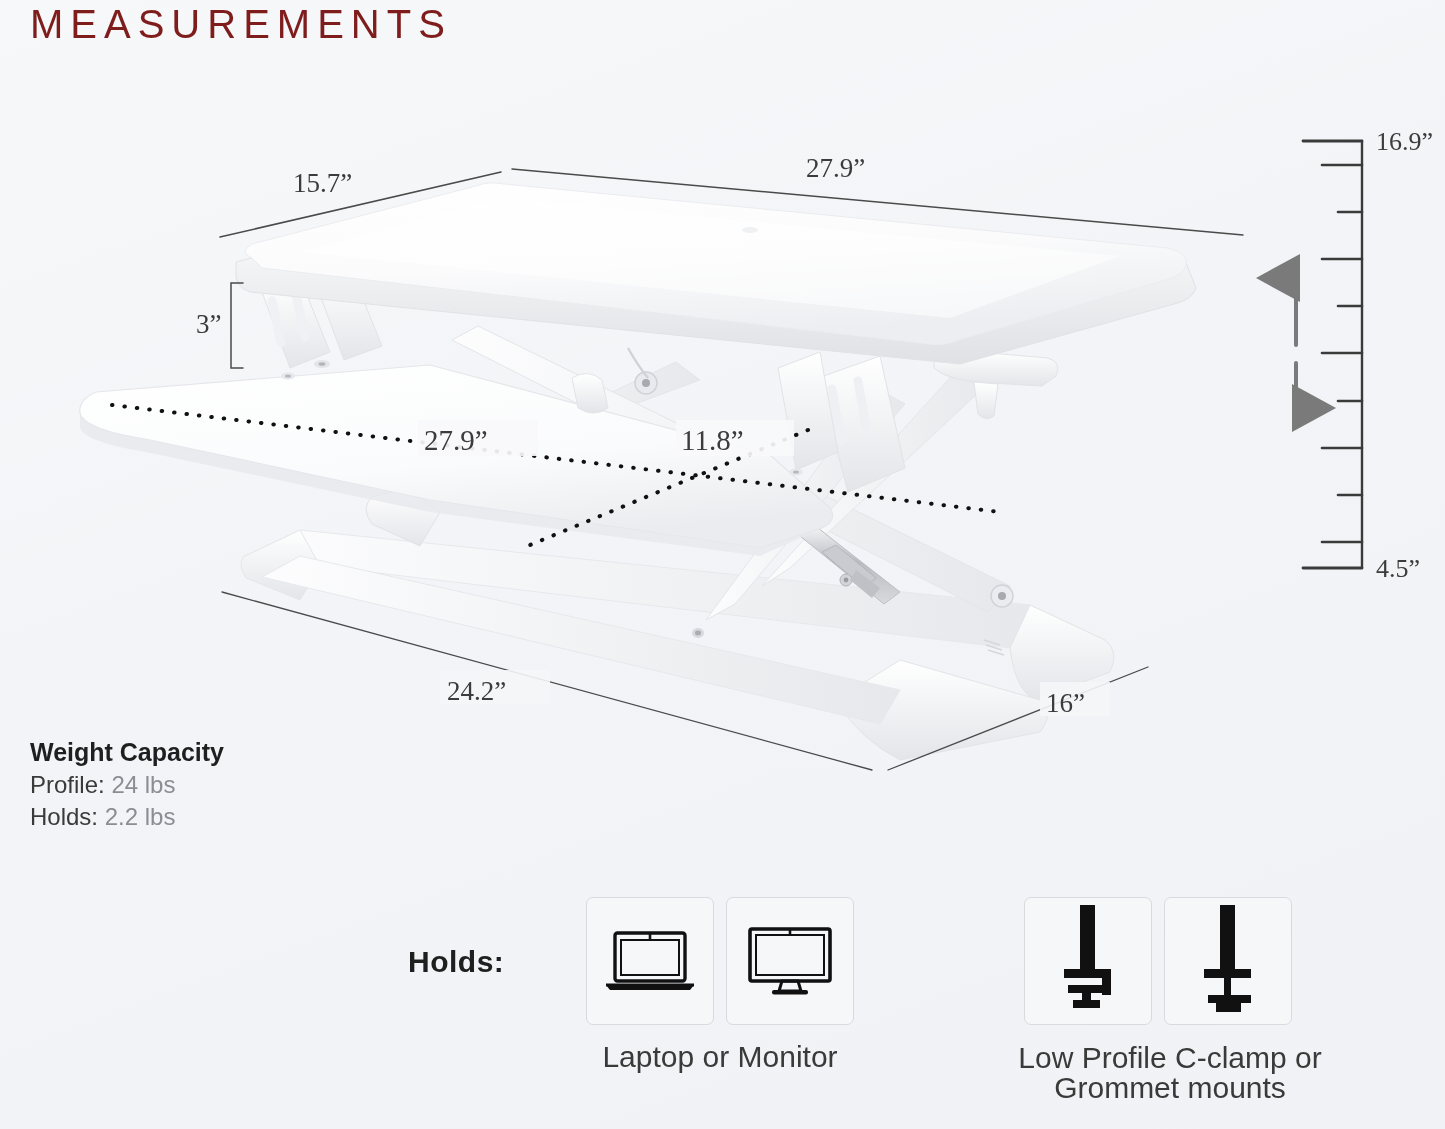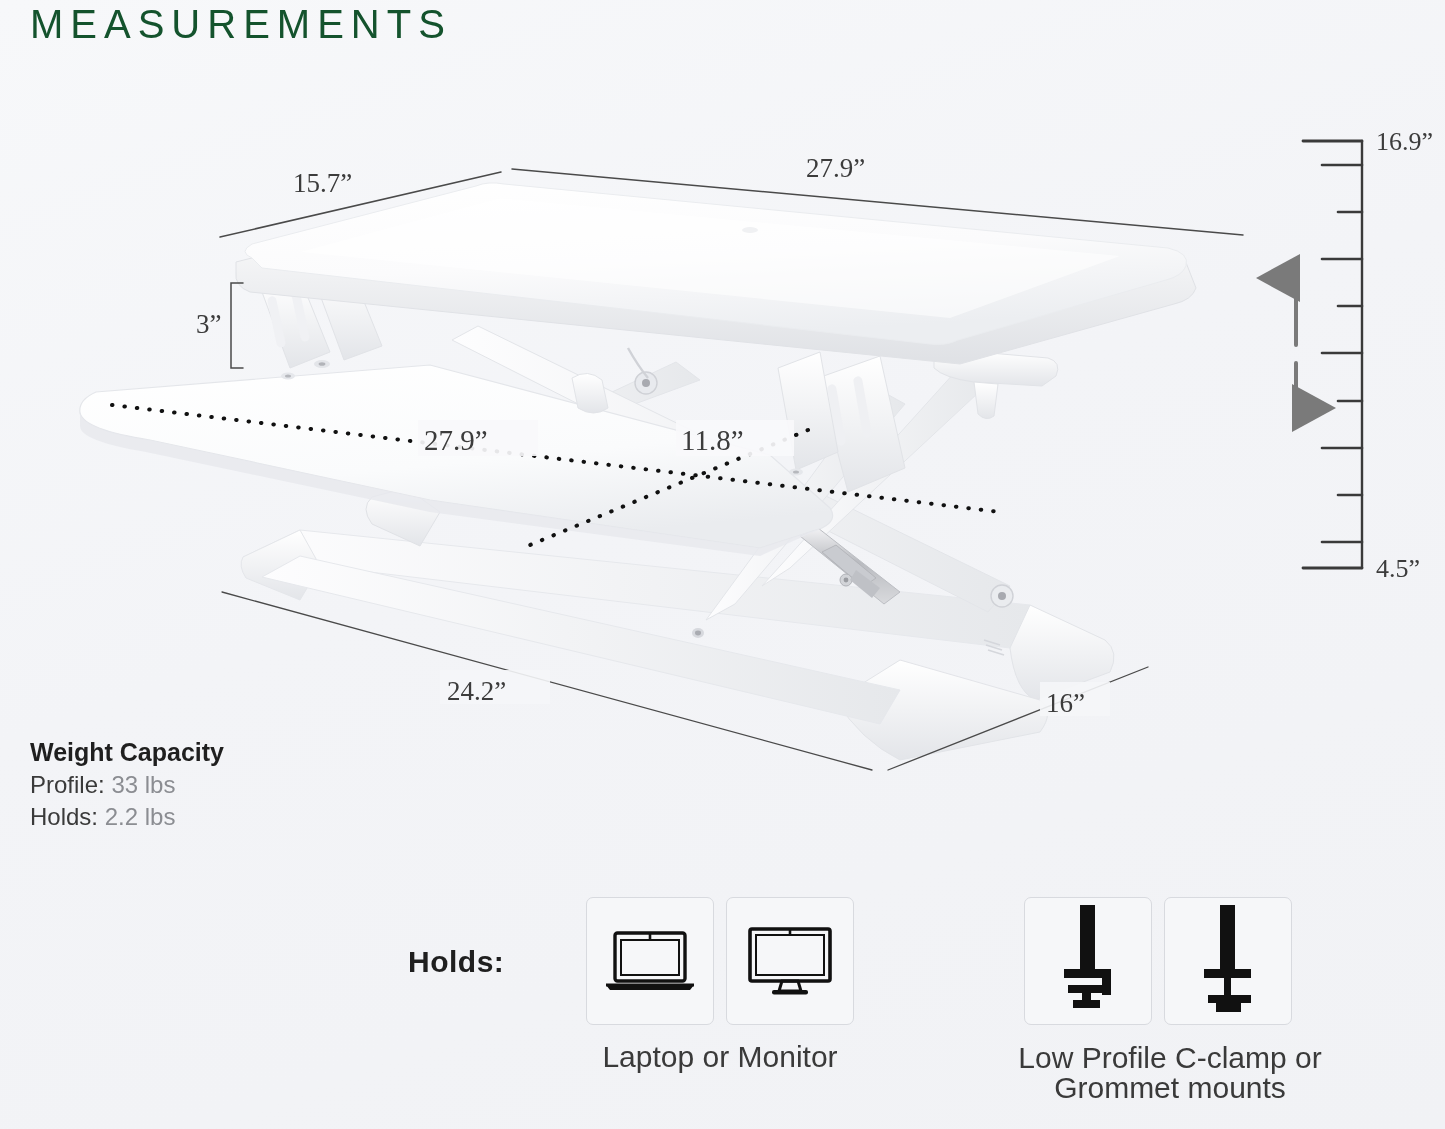--- a/index.html
+++ b/index.html
@@ -17,21 +17,21 @@
   }
 
   
   .page-title {
     position: absolute;
     left: 30px;
     top: 2px;
     font-size: 40px;
     font-weight: 300;
     letter-spacing: 7px;
-    color: #14532d;
+    color: #7f1d1d;
     font-family: "Liberation Sans", sans-serif;
     white-space: nowrap;
   }
 
   
   #stage {
     position: absolute;
     left: 0;
     top: 0;
     width: 1445px;
@@ -337,21 +337,21 @@
       <text class="dim-text" x="1376" y="150" font-size="26">16.9”</text>
       <text class="dim-text" x="1376" y="577" font-size="26">4.5”</text>
     </g>
   </g>
 </svg>
 
 <div class="weight-block">
   <div class="weight-title">Weight Capacity</div>
   <div class="weight-row">
     <span>Profile:</span>
-    <span class="val">33 lbs</span>
+    <span class="val">24 lbs</span>
   </div>
   <div class="weight-row">
     <span>Holds:</span>
     <span class="val">2.2 lbs</span>
   </div>
 </div>
 
 <div class="holds-label">Holds:</div>
 
 <div class="icon-group" id="group-display">

